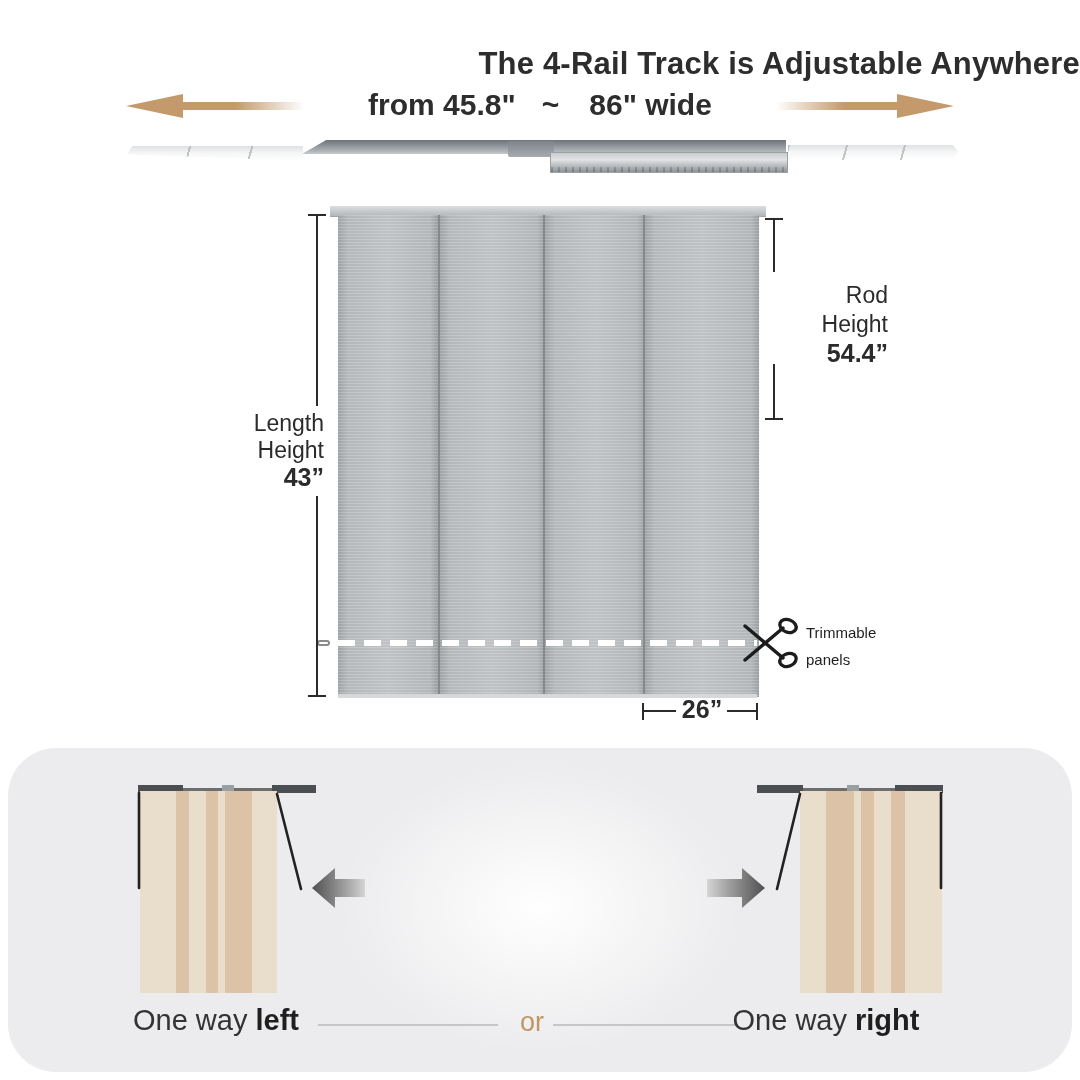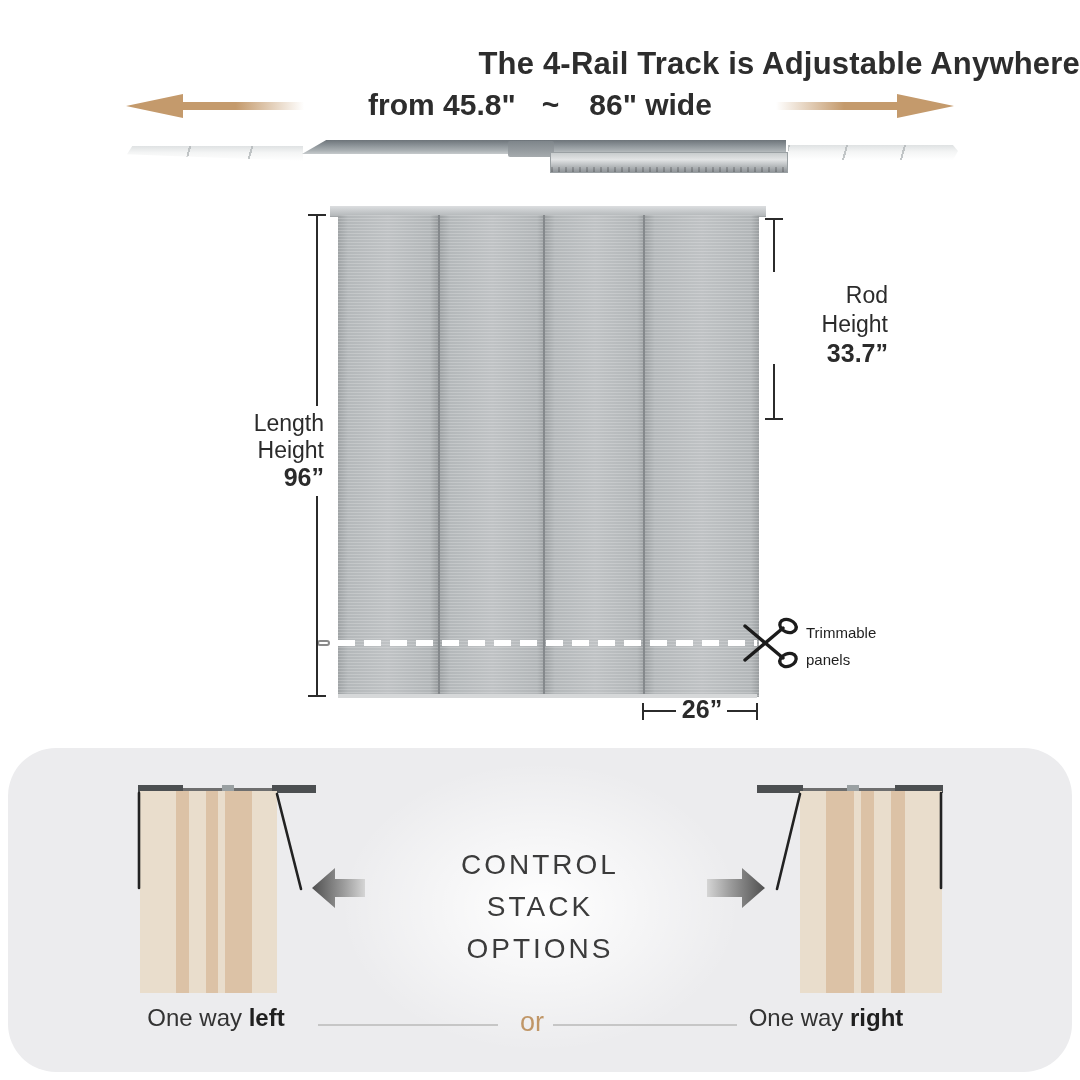--- a/index.html
+++ b/index.html
@@ -75,21 +75,21 @@
   .pw-text{left:652px;top:695px;width:100px;text-align:center;
     font-size:25px;font-weight:700;color:#2b2b2b;}
 
   
   .card{left:8px;top:748px;width:1064px;height:324px;border-radius:48px;
     background:#ececee;}
   .glow{left:332px;top:14px;width:400px;height:290px;
     background:radial-gradient(closest-side, rgba(255,255,255,.98), rgba(255,255,255,0));}
   .cs-heading{left:382px;top:96px;width:300px;text-align:center;
     font-size:28px;line-height:42px;letter-spacing:3px;color:#3b3b3b;}
-  .oneway{width:300px;text-align:center;font-size:24px;color:#333;top:256px;}
+  .oneway{width:300px;text-align:center;font-size:29px;color:#333;top:256px;}
   .oneway b{color:#1f1f1f;}
   .oneway.left{left:58px;}
   .oneway.right{left:668px;}
   .or-label{left:484px;top:259px;width:80px;text-align:center;
     font-size:27px;color:#c09667;}
   .sep-line{top:276px;height:2px;background:#c6c6c6;}
   .sep-line.l{left:310px;width:180px;}
   .sep-line.r{left:545px;width:184px;}
 
   
@@ -158,47 +158,42 @@
   <div>panels</div>
 </div>
 
 <div class="abs dimline" style="left:308px;top:214px;width:18px;height:2px;"></div>
 <div class="abs dimline" style="left:316px;top:216px;width:2px;height:190px;"></div>
 <div class="abs dimline" style="left:316px;top:496px;width:2px;height:200px;"></div>
 <div class="abs dimline" style="left:308px;top:695px;width:18px;height:2px;"></div>
 <div class="abs ph-text">
   <div>Length</div>
   <div>Height</div>
-  <div class="val">96”</div>
+  <div class="val">43”</div>
 </div>
 
 <div class="abs dimline" style="left:765px;top:218px;width:18px;height:2px;"></div>
 <div class="abs dimline" style="left:773px;top:220px;width:2px;height:52px;"></div>
 <div class="abs dimline" style="left:773px;top:364px;width:2px;height:54px;"></div>
 <div class="abs dimline" style="left:765px;top:418px;width:18px;height:2px;"></div>
 <div class="abs rod-text">
   <div>Rod</div>
   <div>Height</div>
-  <div class="val">33.7”</div>
+  <div class="val">54.4”</div>
 </div>
 
 <div class="abs dimline" style="left:642px;top:703px;width:2px;height:17px;"></div>
 <div class="abs dimline" style="left:644px;top:710px;width:32px;height:2px;"></div>
 <div class="abs dimline" style="left:727px;top:710px;width:29px;height:2px;"></div>
 <div class="abs dimline" style="left:756px;top:703px;width:2px;height:17px;"></div>
 <div class="abs pw-text">26”</div>
 
 <div class="abs card">
   <div class="abs glow"></div>
 
-  <div class="abs cs-heading">
-    <div>CONTROL</div>
-    <div>STACK</div>
-    <div>OPTIONS</div>
-  </div>
 
   <div class="abs rail-base" style="left:130px;width:178px;"></div>
   <div class="abs rail-seg" style="left:130px;width:45px;"></div>
   <div class="abs rail-conn" style="left:214px;width:12px;"></div>
   <div class="abs rail-seg" style="left:264px;width:44px;"></div>
   <div class="abs mini-panels stripes-left" style="left:132px;width:137px;"></div>
 
   <div class="abs rail-base" style="left:749px;width:186px;"></div>
   <div class="abs rail-seg" style="left:749px;width:46px;"></div>
   <div class="abs rail-conn" style="left:839px;width:12px;"></div>

